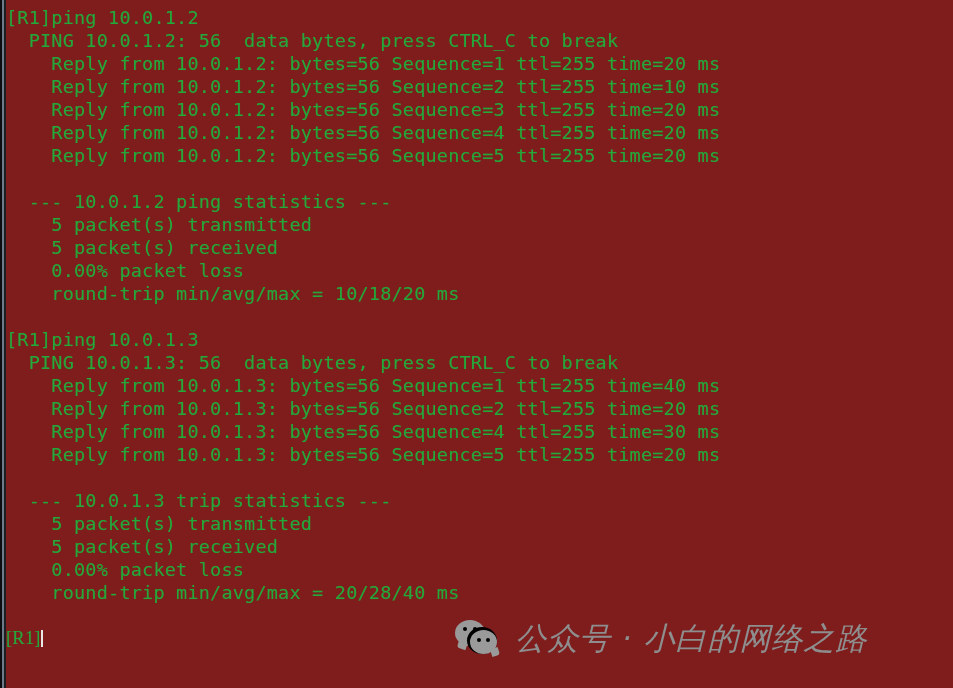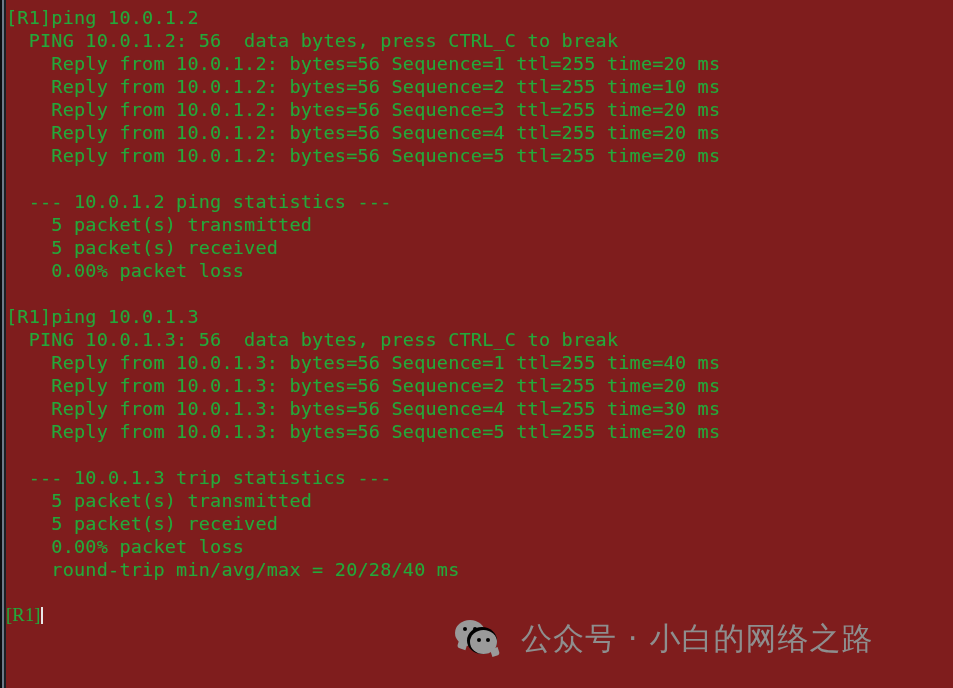--- a/index.html
+++ b/index.html
@@ -87,22 +87,23 @@
   }
 
   
   #watermark {
     position: absolute;
     left: 455px;
     top: 612px;
     height: 52px;
     display: flex;
     align-items: center;
-    gap: 14px;
+    gap: 8px;
     pointer-events: none;
+    font-style: italic;
   }
   #wechat-icon {
     position: relative;
     width: 52px;
     height: 40px;
     flex: 0 0 auto;
   }
   #wechat-icon .bubble-back,
   #wechat-icon .bubble-front {
     position: absolute;
@@ -177,20 +178,21 @@
     <div class="line">    Reply from 10.0.1.2: bytes=56 Sequence=1 ttl=255 time=20 ms</div>
     <div class="line">    Reply from 10.0.1.2: bytes=56 Sequence=2 ttl=255 time=10 ms</div>
     <div class="line">    Reply from 10.0.1.2: bytes=56 Sequence=3 ttl=255 time=20 ms</div>
     <div class="line">    Reply from 10.0.1.2: bytes=56 Sequence=4 ttl=255 time=20 ms</div>
     <div class="line">    Reply from 10.0.1.2: bytes=56 Sequence=5 ttl=255 time=20 ms</div>
     <div class="line blank"></div>
     <div class="line">  --- 10.0.1.2 ping statistics ---</div>
     <div class="line">    5 packet(s) transmitted</div>
     <div class="line">    5 packet(s) received</div>
     <div class="line">    0.00% packet loss</div>
+    <div class="line">    round-trip min/avg/max = 10/18/20 ms</div>
     <div class="line blank"></div>
     <div class="line">[R1]ping 10.0.1.3</div>
     <div class="line">  PING 10.0.1.3: 56  data bytes, press CTRL_C to break</div>
     <div class="line">    Reply from 10.0.1.3: bytes=56 Sequence=1 ttl=255 time=40 ms</div>
     <div class="line">    Reply from 10.0.1.3: bytes=56 Sequence=2 ttl=255 time=20 ms</div>
     <div class="line">    Reply from 10.0.1.3: bytes=56 Sequence=4 ttl=255 time=30 ms</div>
     <div class="line">    Reply from 10.0.1.3: bytes=56 Sequence=5 ttl=255 time=20 ms</div>
     <div class="line blank"></div>
     <div class="line">  --- 10.0.1.3 trip statistics ---</div>
     <div class="line">    5 packet(s) transmitted</div>

